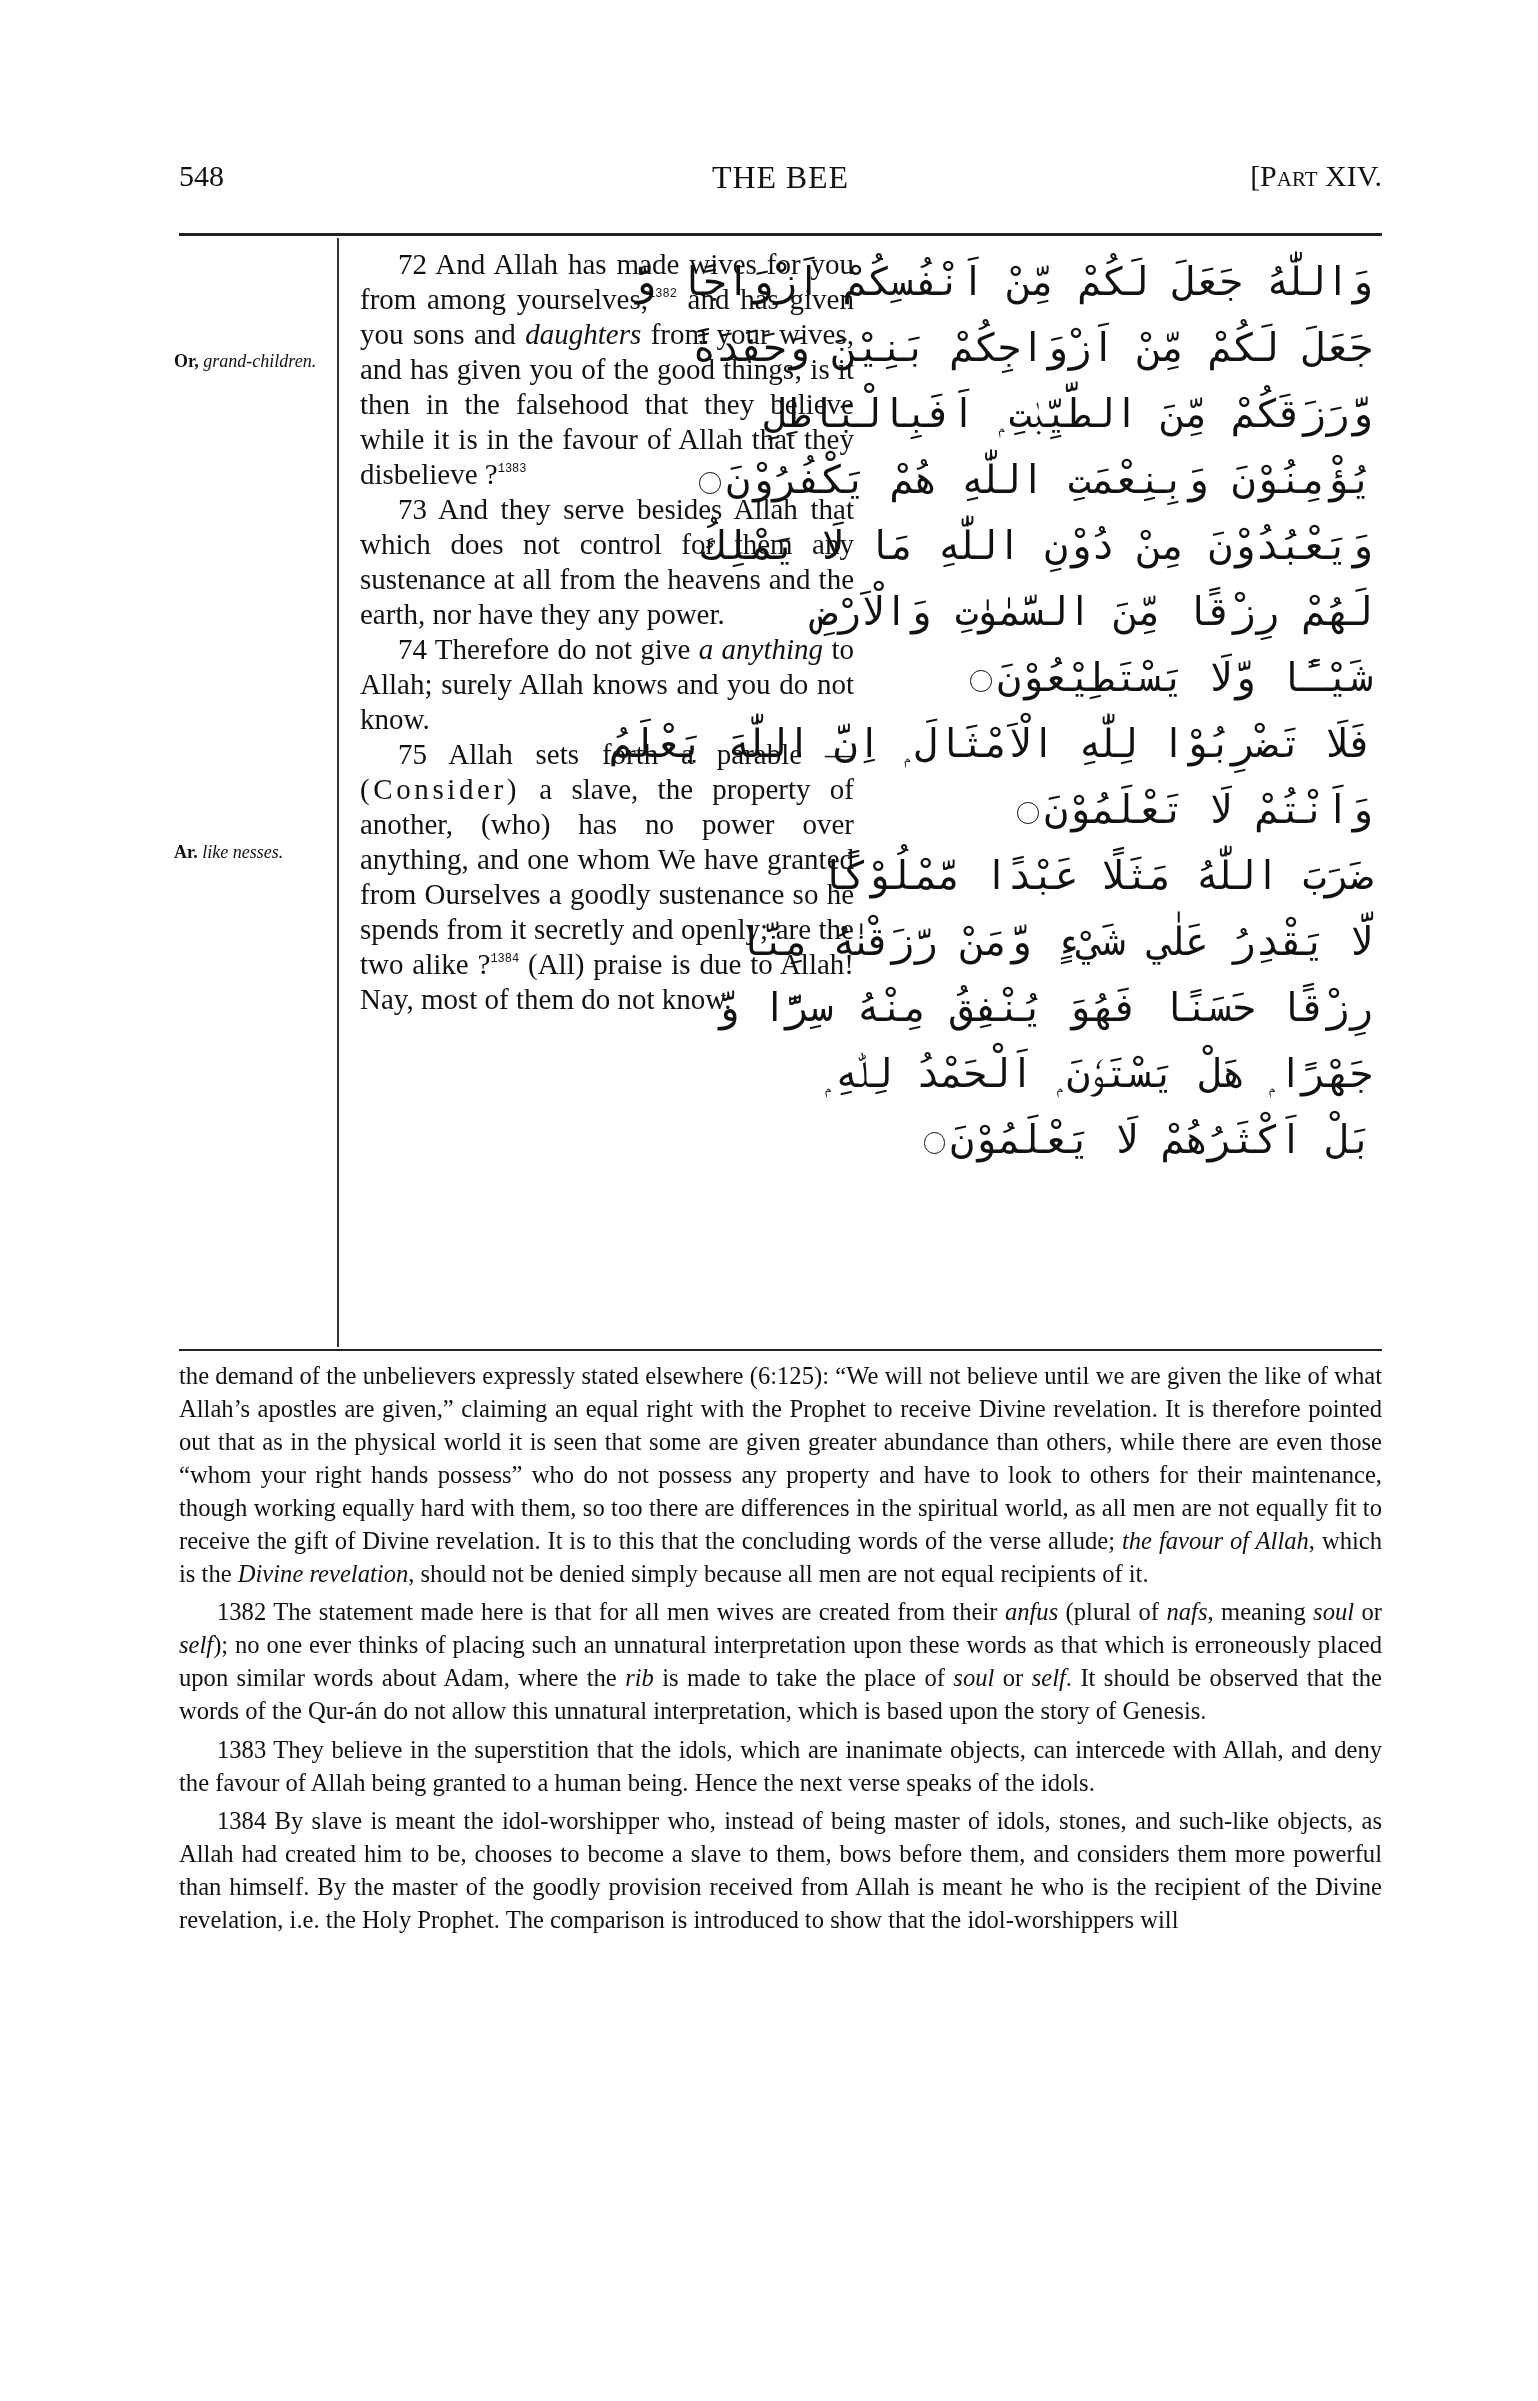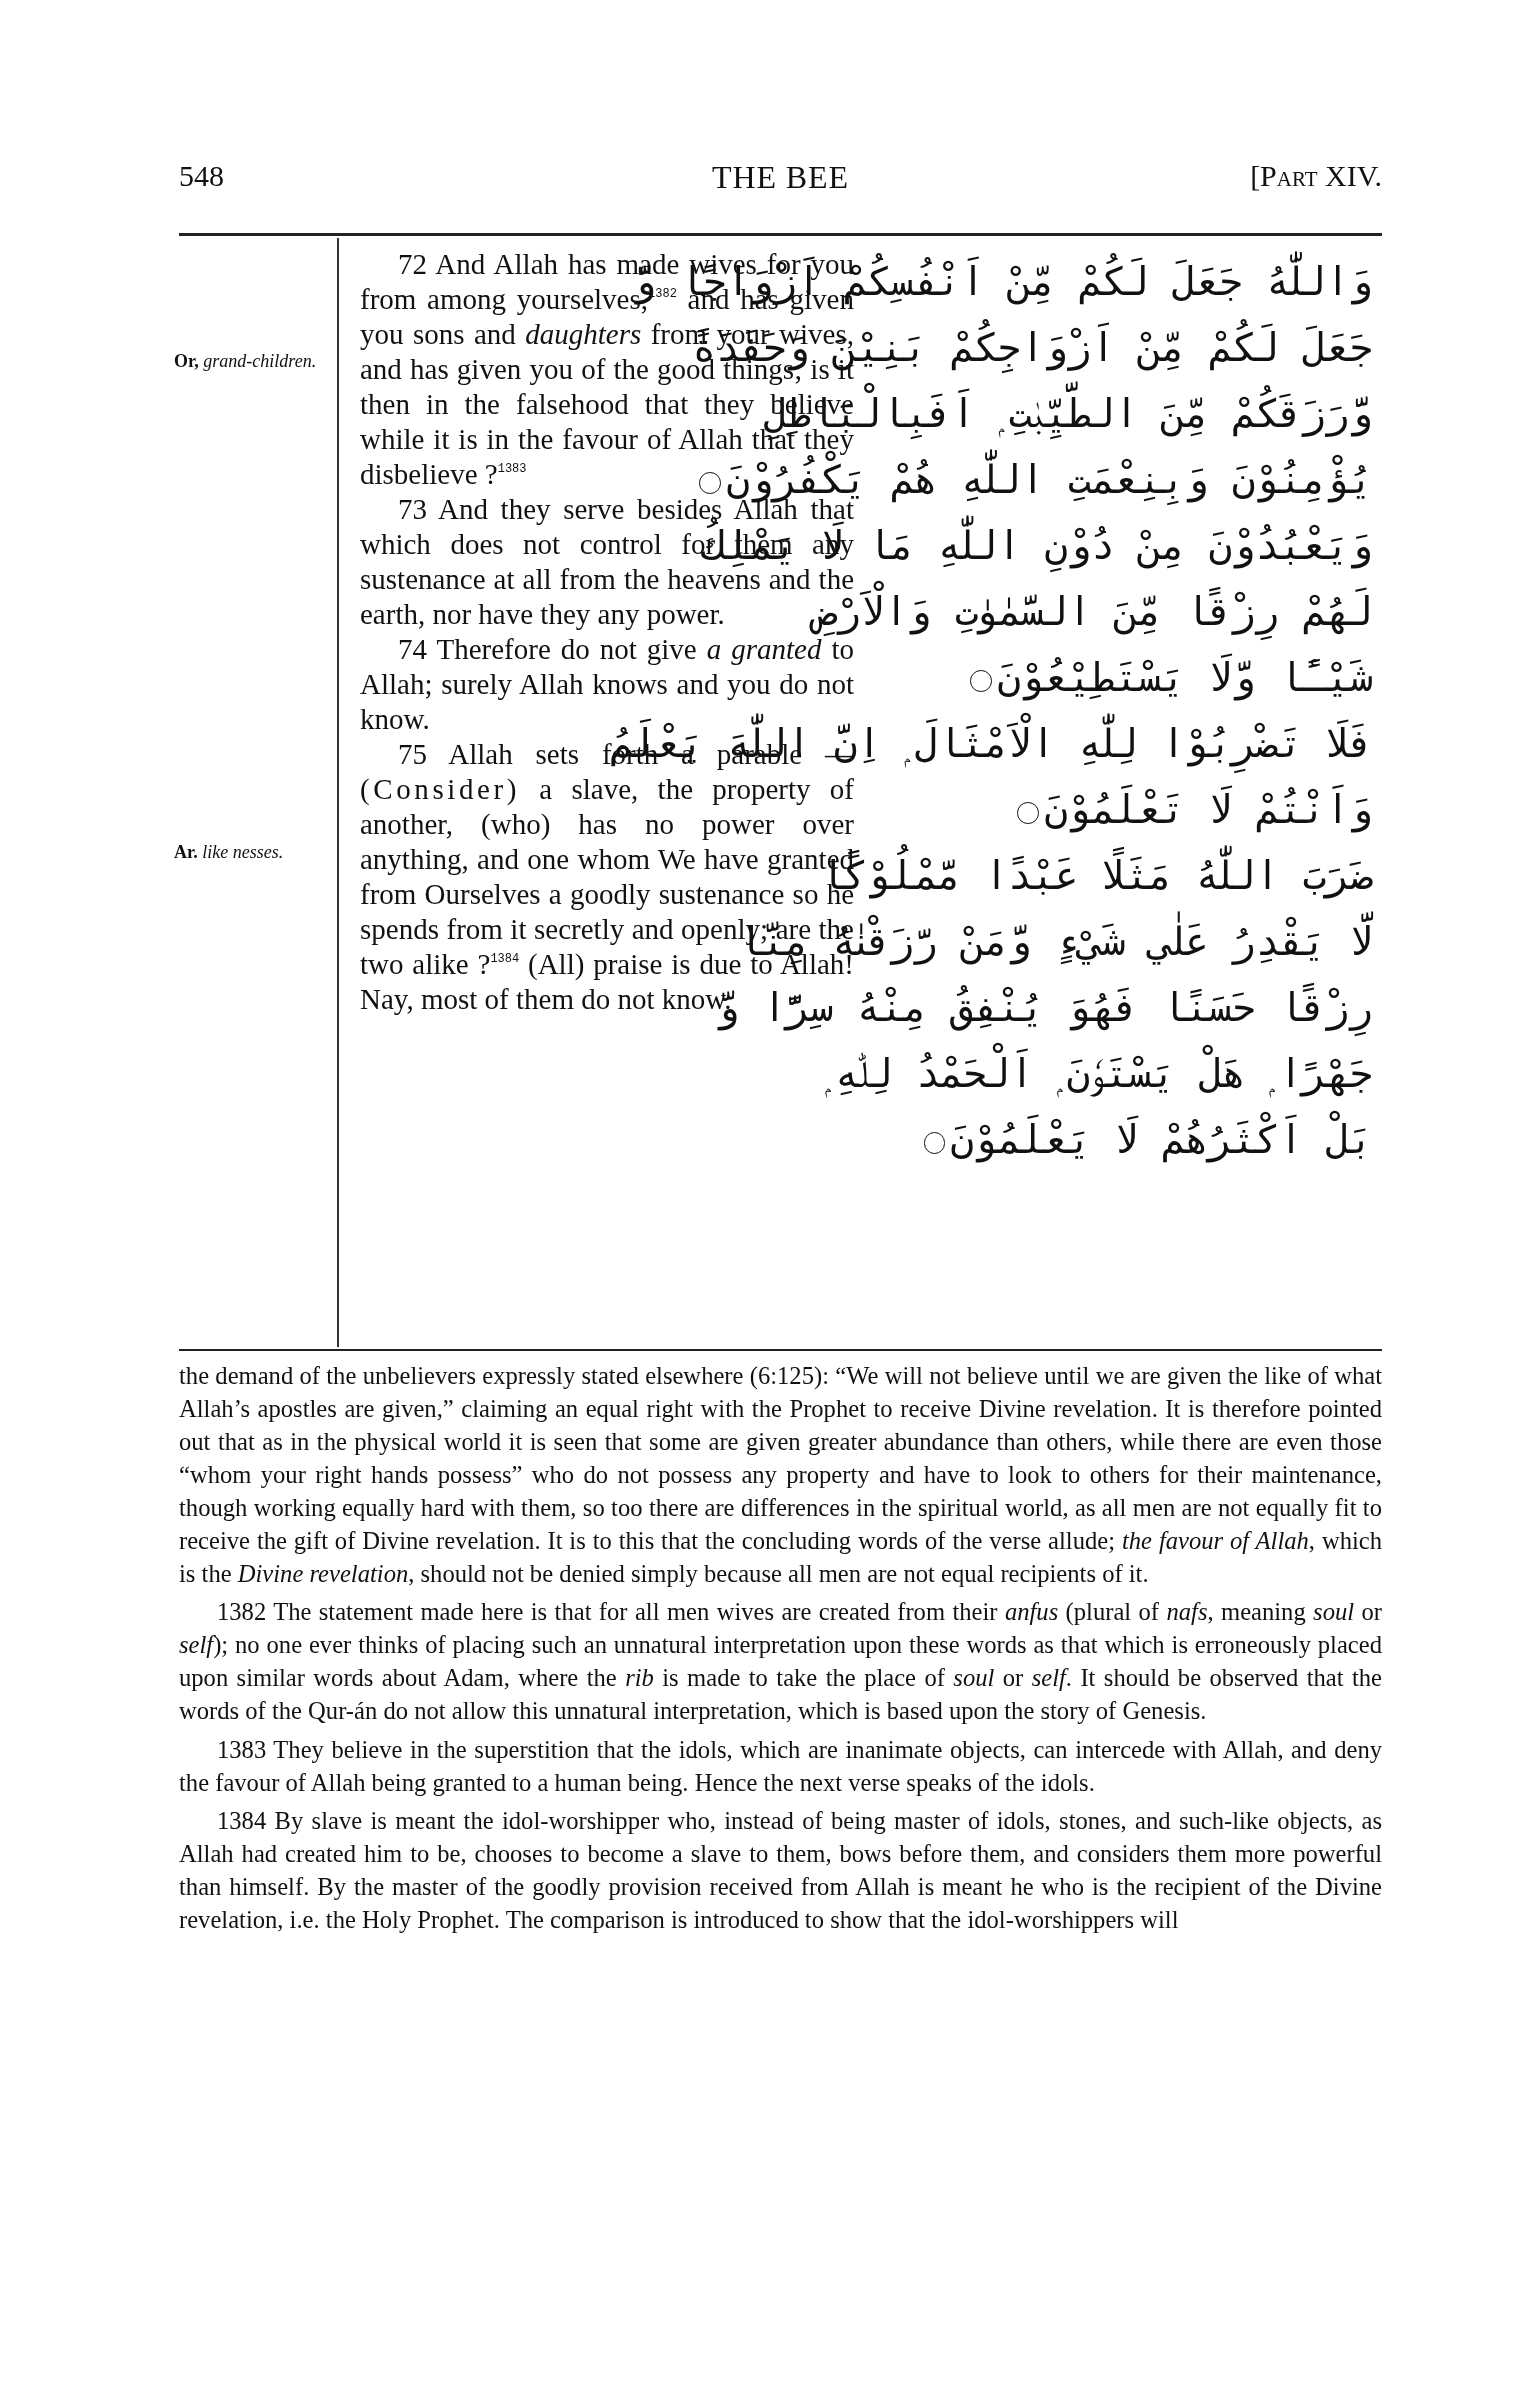--- a/index.html
+++ b/index.html
@@ -56,21 +56,21 @@
     <i>grand-children.</i>
   </div>
   <div class="margin-note" style="top:843px;">
     <span class="ar">Ar.</span>
     <i>like nesses.</i>
   </div>
 
   <div class="english" id="english">
       <p><span>72 And Allah has made wives for you from among yourselves,</span><sup>1382</sup><span> and has given you sons and </span><i>daughters</i><span> from your wives, and has given you of the good things; is it then in the falsehood that they believe while it is in the favour of Allah that they disbelieve ?</span><sup>1383</sup></p>
       <p><span>73 And they serve besides Allah that which does not control for them any sustenance at all from the heavens and the earth, nor have they any power.</span></p>
-      <p><span>74 Therefore do not give </span><i>a granted</i><span> to Allah; surely Allah knows and you do not know.</span></p>
+      <p><span>74 Therefore do not give </span><i>a anything</i><span> to Allah; surely Allah knows and you do not know.</span></p>
       <p><span>75 Allah sets forth a parable —</span><span class="spaced">(Consider)</span><span> a slave, the property of another, (who) has no power over anything, and one whom We have granted from Ourselves a goodly sustenance so he spends from it secretly and openly; are the two alike ?</span><sup>1384</sup><span> (All) praise is due to Allah! Nay, most of them do not know.</span></p>
     </div>
 
   <div class="arabic" id="arabic">
       <div class="ar-line"><span>وَاللّٰهُ جَعَلَ لَكُمْ مِّنْ اَنْفُسِكُمْ اَزْوَاجًا وَّ</span></div>
       <div class="ar-line"><span>جَعَلَ لَكُمْ مِّنْ اَزْوَاجِكُمْ بَنِيْنَ وَحَفَدَةً</span></div>
       <div class="ar-line"><span>وَّرَزَقَكُمْ مِّنَ الطَّيِّبٰتِ ۭ اَفَبِالْبَاطِلِ</span></div>
       <div class="ar-line"><span>يُؤْمِنُوْنَ وَبِنِعْمَتِ اللّٰهِ هُمْ يَكْفُرُوْنَ</span><span class="ayah-end"></span></div>
       <div class="ar-line"><span>وَيَعْبُدُوْنَ مِنْ دُوْنِ اللّٰهِ مَا لَا يَمْلِكُ</span></div>
       <div class="ar-line"><span>لَهُمْ رِزْقًا مِّنَ السَّمٰوٰتِ وَالْاَرْضِ</span></div>

